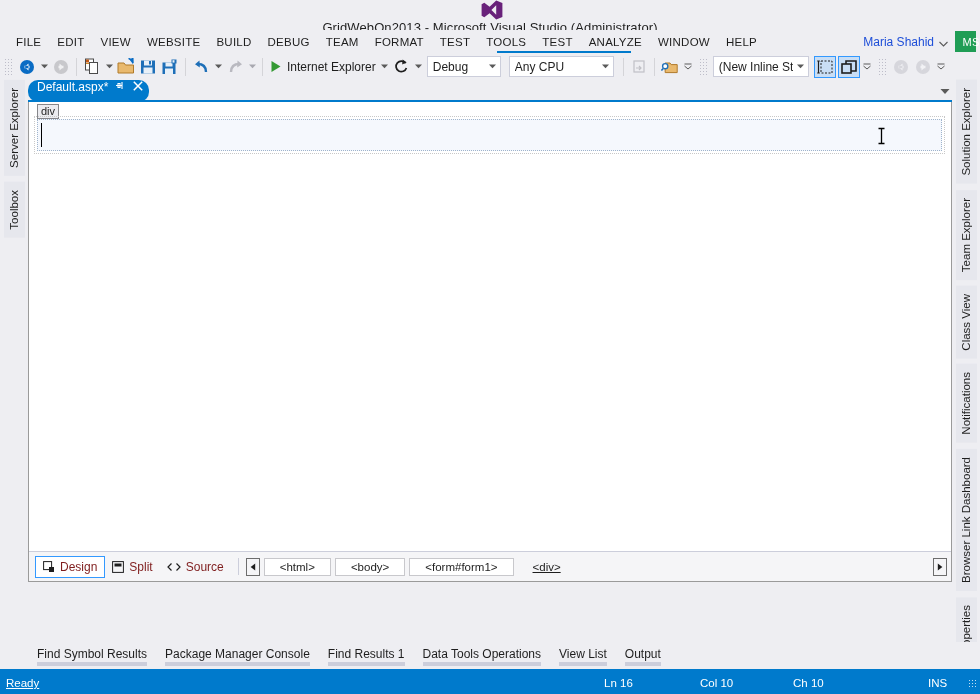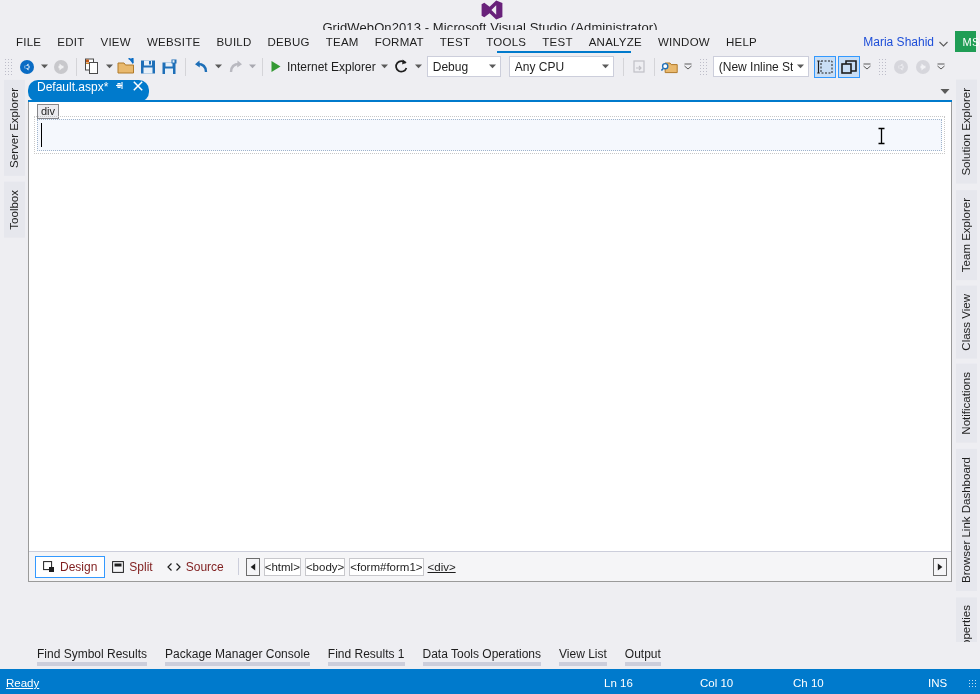--- a/index.html
+++ b/index.html
@@ -124,21 +124,21 @@
   .viewbtn{
     display:flex; align-items:center; gap:5px; font-size:12px; padding:3px 7px; color:#7f1d1d;
   }
   .viewbtn.sel{ border:1px solid #3399ff; background:#fff; }
   .vb-sep{ width:1px; height:17px; background:#cccedb; margin:0 7px; }
   .navarrow{
     width:14px; height:18px; border:1px solid #6d6d6d; background:#f5f5f7;
     display:flex; align-items:center; justify-content:center; margin-right:4px;
   }
   .crumb{
-    border:1px solid #c8c8cc; background:#fff; font-size:11.5px; padding:2px 0;
+    border:1px solid #c8c8cc; background:#fff; font-size:11.5px; padding:2px 15px;
     color:#1e1e1e; margin-right:4px; font-family:"Liberation Sans", sans-serif;
   }
   .crumb.plain{ border:0; background:transparent;text-decoration:underline; }
   .navarrow.right{ margin-left:auto; margin-right:4px; }
 
   
   .bottomtabs{
     position:absolute; left:0; bottom:22px; width:980px; height:30px; background:#eeeef2;
     display:flex; align-items:flex-start; padding-left:28px;
   }

